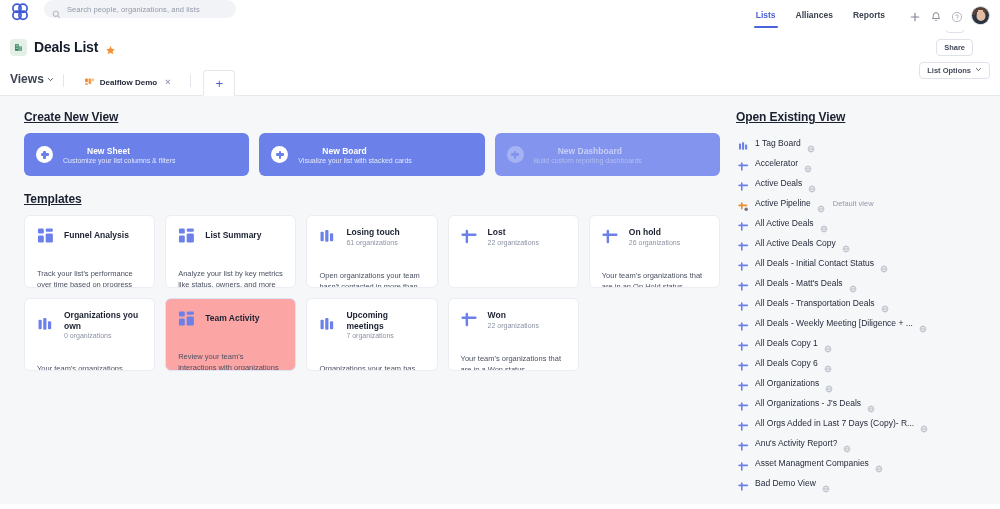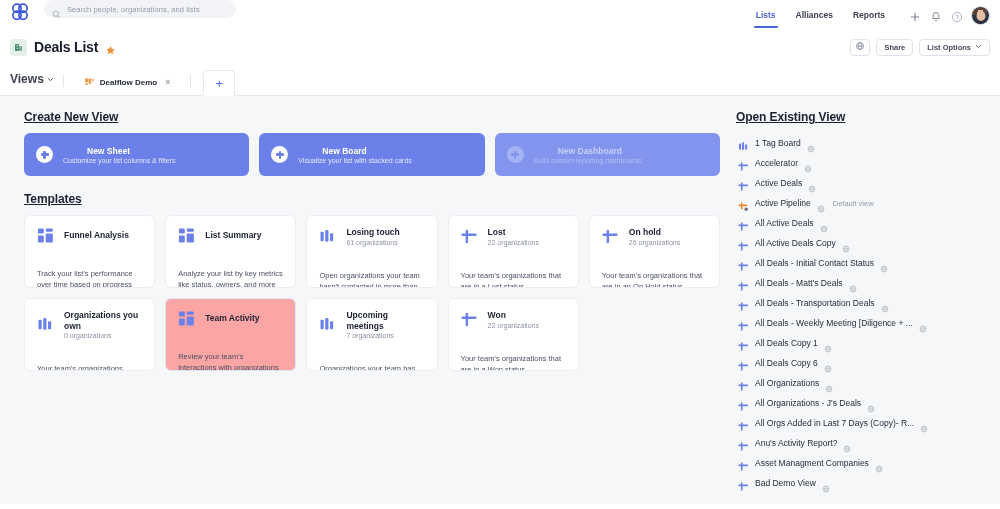--- a/index.html
+++ b/index.html
@@ -77,21 +77,21 @@
     padding: 0 10px 0 10px; background: #ffffff;
   }
   .list-title-wrap { display: flex; align-items: center; gap: 7px; }
   .list-chip {
     width: 17px; height: 17px; border-radius: 4px;
     background: #e2f0e8; display: flex; align-items: center; justify-content: center;
     flex: 0 0 auto;
   }
   .list-title { font-size: 14px; font-weight: 700; letter-spacing: -.2px; color: #161c2b; }
   .star { width: 11px; height: 11px; }
-  .head-right { margin-left: auto; display: flex; align-items: center; gap: 6px; }
+  .head-right { margin-left: auto; display: flex; align-items: center; gap: 6px; flex-direction: column; }
   .btn {
     height: 17px; border: 1px solid #dfe2ea; border-radius: 4px;
     background: #fff; display: flex; align-items: center; justify-content: center;
     font-size: 7.5px; font-weight: 700; color: #434a59; padding: 0 7px;
     gap: 4px; white-space: nowrap;
   }
   .btn.icon-only { width: 20px; padding: 0; }
 
   
   .tabbar {
@@ -402,21 +402,20 @@
           <div class="tpl-head">
        <span class="tpl-ic"><svg viewBox="0 0 18 18" width="17" height="17" fill="none" stroke="#6b80e8" stroke-width="2.6" stroke-linecap="round">
       <path d="M6.2 3.2v11.6"></path>
                 <path d="M1.8 7.2h13.4"></path>
     </svg></span>
        <span>
          <div class="tpl-name">Lost</div>
          <div class="tpl-count">22 organizations</div>
        </span>
      </div>
-     <div class="tpl-desc">Your team's organizations that are in a Lost status</div>
         </div>
         <div class="tpl-card">
           <div class="tpl-head">
        <span class="tpl-ic"><svg viewBox="0 0 18 18" width="17" height="17" fill="none" stroke="#6b80e8" stroke-width="2.6" stroke-linecap="round">
       <path d="M6.2 3.2v11.6"></path>
                 <path d="M1.8 7.2h13.4"></path>
     </svg></span>
        <span>
          <div class="tpl-name">On hold</div>
          <div class="tpl-count">26 organizations</div>

